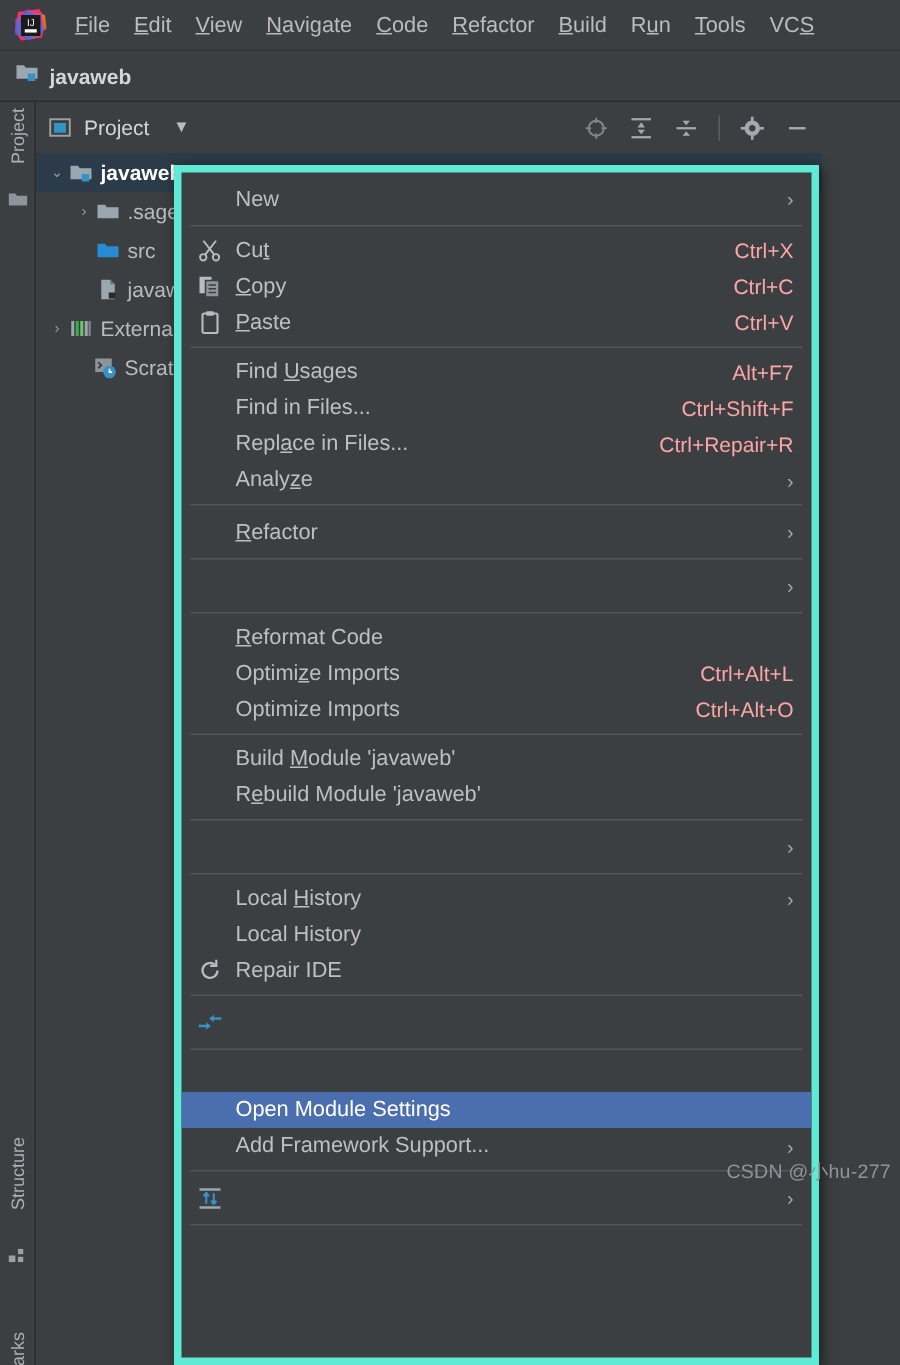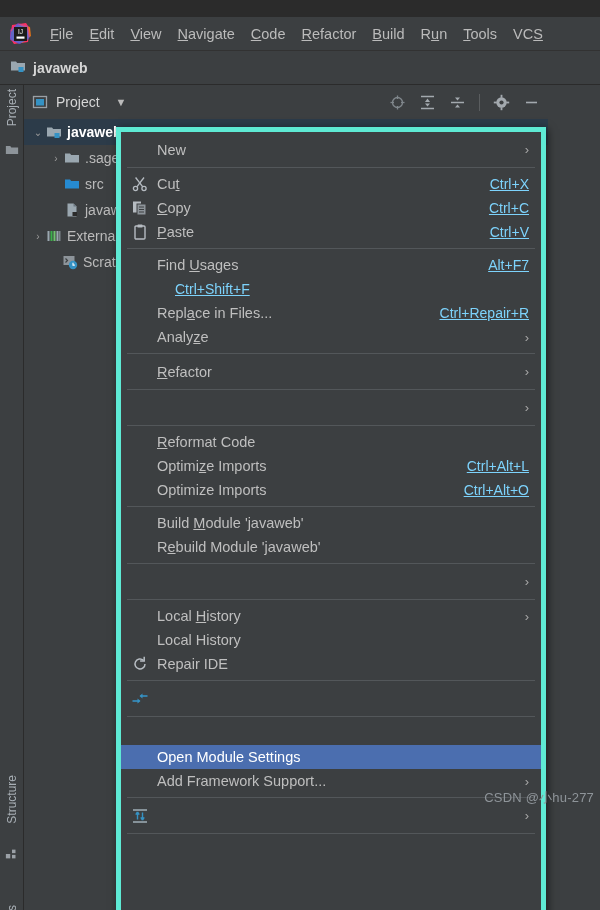--- a/index.html
+++ b/index.html
@@ -3,21 +3,21 @@
 <meta charset="utf-8">
 <style>
   * { box-sizing: border-box; margin: 0; padding: 0; }
   html, body {
     width: 600px; height: 910px;
     background: #2b2b2b;
     font-family: "Liberation Sans", sans-serif;
     overflow: hidden;
     -webkit-font-smoothing: antialiased;
   }
-  #root { position: relative; width: 600px; height: 808px; margin-top: 17px; }
+  #root { position: relative; width: 600px; height: 808px; }
 
   
   .menubar {
     position: absolute; left:0; top:0; width:600px; height:34px;
     background:#3c3f41; display:flex; align-items:center;
     border-bottom:1px solid #323232;
   }
   .ij-logo { width:24px; height:24px; margin-left:8px; margin-right:10px; position:relative; flex:0 0 auto; }
   .menubar-item {
     font-size:14.5px; color:#bbbbbb; padding:2px 8px; white-space:nowrap; cursor:default;
@@ -74,21 +74,21 @@
   .mi {
     position:relative; height:24px; display:flex; align-items:center;
     font-size:14.5px; color:#bfbfbf; padding-left:10px; padding-right:12px;
     white-space:nowrap; cursor:default;
   }
   .mi.pad { height:27px; }
   .mi.highlight { background:#4b6eaf; color:#ffffff; }
   .mi .ic { width:18px; height:18px; margin-right:8px; flex:0 0 18px; position:relative; }
   .mi .lbl { flex:1 1 auto; }
   .mi .lbl u { text-decoration:underline; }
-  .mi .sc { color:#7dd3fc; font-size:14px; margin-left:18px;text-decoration:underline; }
+  .mi .sc { color:#fca5a5; font-size:14px; margin-left:18px; }
   .mi .arrow { color:#a7a7a7; font-size:13px; margin-left:16px; }
   .msep { height:1px; background:#53575a; margin:4px 6px; }
 
   
   .watermark {
     position:absolute; right:6px; bottom:18px; font-size:13px; color:#8e9499;
     letter-spacing:.2px; pointer-events:none; z-index:50;
   }
 </style>
 </head>
@@ -328,20 +328,21 @@
     <div class="msep"></div>
 
     <div class="mi">
       <span class="ic"></span>
       <span class="lbl">Find <u>U</u>sages</span>
       <span class="sc">Alt+F7</span>
     </div>
 
     <div class="mi">
       <span class="ic"></span>
+      <span class="lbl">Find in Files...</span>
       <span class="sc">Ctrl+Shift+F</span>
     </div>
 
     <div class="mi">
       <span class="ic"></span>
       <span class="lbl">Repl<u>a</u>ce in Files...</span>
       <span class="sc">Ctrl+Repair+R</span>
     </div>
 
     <div class="mi">

